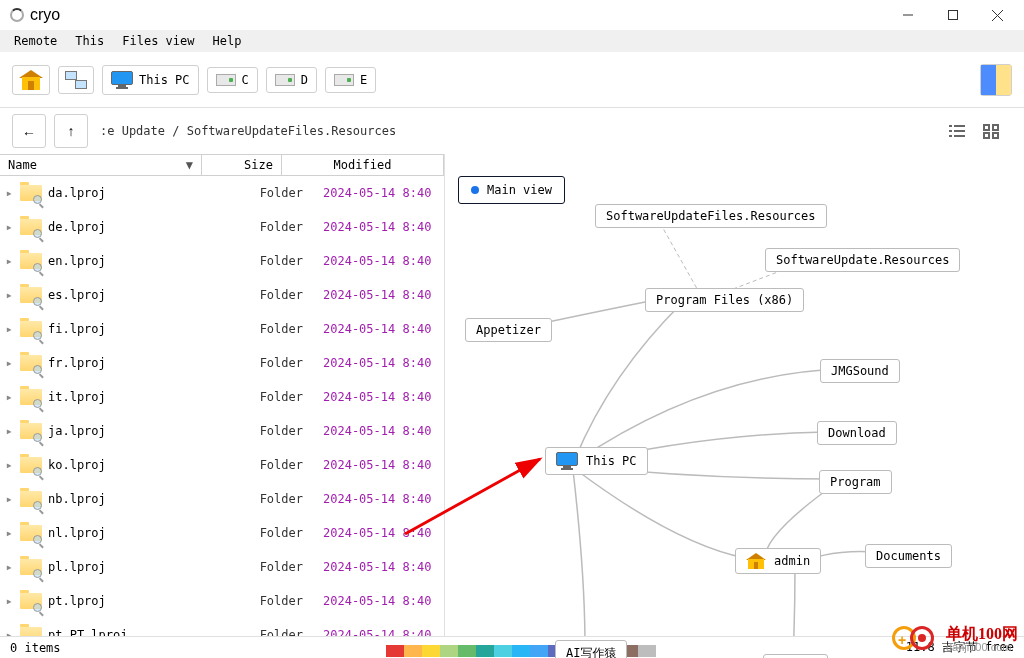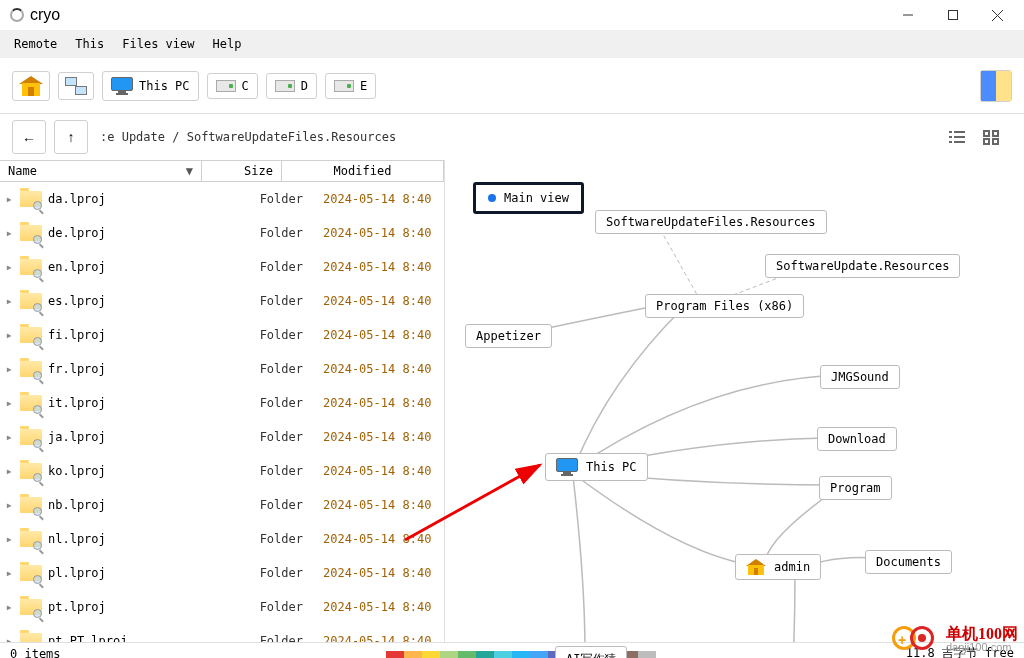--- a/index.html
+++ b/index.html
@@ -1,21 +1,21 @@
 <!DOCTYPE html>
 <html><head>
 <meta charset="utf-8">
 <style>
 * { box-sizing: border-box; margin: 0; padding: 0; }
 body { font-family: "Segoe UI", Tahoma, sans-serif; font-size: 12px; background: #fff; width: 1024px; height: 658px; overflow: hidden; position: relative; }
 .titlebar { height: 30px; display: flex; align-items: center; padding: 0 4px 0 10px; }
 .titlebar .spinner { width: 14px; height: 14px; border: 2px solid #aaa; border-top-color: #333; border-radius: 50%; margin-right: 6px; }
 .titlebar .title { flex: 1; font-size: 16px; }
 .titlebar .wbtn { width: 45px; height: 29px; display: flex; align-items: center; justify-content: center; }
-.menubar { height: 28px; background: #f0f0f0; display: flex; align-items: center; padding: 0 6px; gap: 2px; font-family: "SimSun", monospace; font-size: 12px; }
+.menubar { height: 22px; background: #f0f0f0; display: flex; align-items: center; padding: 0 6px; gap: 2px; font-family: "SimSun", monospace; font-size: 12px; }
 .menubar .mitem { padding: 3px 8px; }
 .toolbar { height: 56px; padding: 10px 12px; display: flex; align-items: center; gap: 8px; border-bottom: 1px solid #e0e0e0; position: relative; }
 .tbtn { border: 1px solid #d0d0d0; border-radius: 3px; padding: 5px 8px; display: flex; align-items: center; gap: 6px; font-family: "SimSun", monospace; font-size: 12px; }
 .tbtn.icon-only { padding: 4px 6px; }
 .house-icon { width: 24px; height: 20px; position: relative; }
 .house-icon .roof { position:absolute; top:0; left:0; width:0; height:0; border-left:12px solid transparent; border-right:12px solid transparent; border-bottom:8px solid #d08000; }
 .house-icon .body { position:absolute; top:7px; left:3px; width:18px; height:13px; background:#ffc107; }
 .house-icon .door { position:absolute; top:11px; left:9px; width:6px; height:9px; background:#d08000; }
 .disk-icon { width:20px; height:12px; background:#e8e8e8; border:1px solid #aaa; position:relative; }
 .disk-icon::after { content:""; position:absolute; right:2px; top:3px; width:4px; height:4px; background:#4CAF50; border-radius:1px; }
@@ -47,23 +47,23 @@
 .filelist { flex:1; overflow-y:auto; }
 .frow { height:34px; display:flex; align-items:center; font-family:"SimSun",monospace; font-size:12px; }
 .frow .twisty { width:18px; text-align:center; color:#888; }
 .frow .ficon { width:26px; height:22px; position:relative; }
 .frow .ficon .fldr { width:22px; height:16px; background:linear-gradient(#ffe9a8,#ffd670); border-radius:1px; position:absolute; top:3px; left:2px; }
 .frow .ficon .fldr::before { content:""; position:absolute; top:-3px; left:0; width:9px; height:3px; background:#ffd670; border-radius:1px 1px 0 0; }
 .frow .ficon .glass { position:absolute; bottom:0; right:2px; width:9px; height:9px; border:1.5px solid #999; border-radius:50%; background:rgba(180,220,255,.6); }
 .frow .ficon .glass::after { content:""; position:absolute; bottom:-3px; right:-3px; width:5px; height:1.5px; background:#999; transform:rotate(45deg); }
 .frow .fname { width:191px; padding-left:4px; }
 .frow .fsize { width:80px; text-align:right; padding-right:12px; color:#333; }
-.frow .fmod { flex:1; padding-left:8px; color:#a16207; }
+.frow .fmod { flex:1; padding-left:8px; color:#a21caf; }
 .graphpane { flex:1; position:relative; background:#fff; }
-.mainview-btn { position:absolute; top:22px; left:28px; border:3px solid #0f172a; border-radius:3px; padding:6px 12px; display:flex; align-items:center; gap:8px; font-family:"SimSun",monospace; }
+.mainview-btn { position:absolute; top:22px; left:13px; border:1px solid #0f172a; border-radius:3px; padding:6px 12px; display:flex; align-items:center; gap:8px; font-family:"SimSun",monospace; }
 .mainview-btn .dot { width:8px; height:8px; border-radius:50%; background:#1a73e8; }
 .gnode { position:absolute; border:1px solid #bbb; border-radius:3px; padding:4px 10px; background:#fff; font-family:"SimSun",monospace; font-size:12px; display:flex; align-items:center; gap:8px; z-index:2; }
 .red-arrow { position:absolute; z-index:3; }
 .statusbar { height:22px; border-top:1px solid #e0e0e0; display:flex; align-items:center; padding:0 10px; font-family:"SimSun",monospace; font-size:12px; position:relative; }
 .statusbar .sfree { margin-left:auto; }
 .palette { position:absolute; left:50%; bottom:1px; transform:translateX(-50%); display:flex; }
 .palette div { width:18px; height:12px; }
 .watermark { position:absolute; right:6px; bottom:4px; display:flex; align-items:center; gap:6px; z-index:5; }
 .watermark .logo { position:relative; width:48px; height:30px; }
 .watermark .c1 { position:absolute; left:0; top:2px; width:24px; height:24px; border:3px solid #f59e0b; border-radius:50%; }

